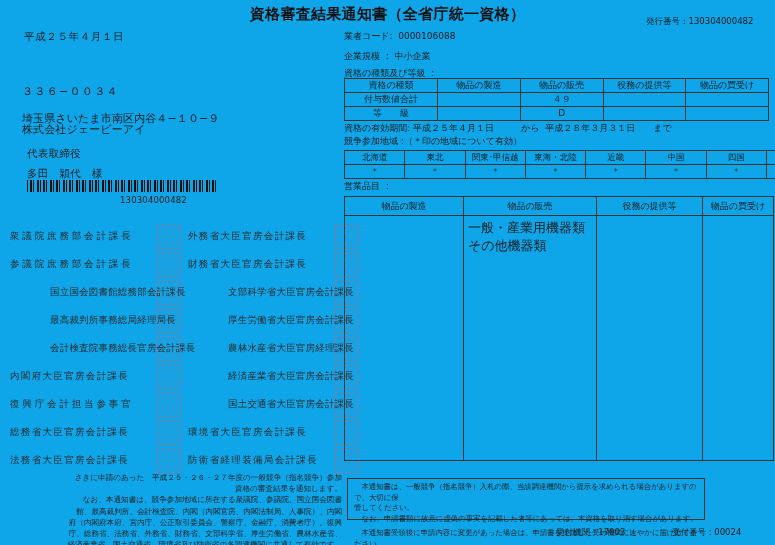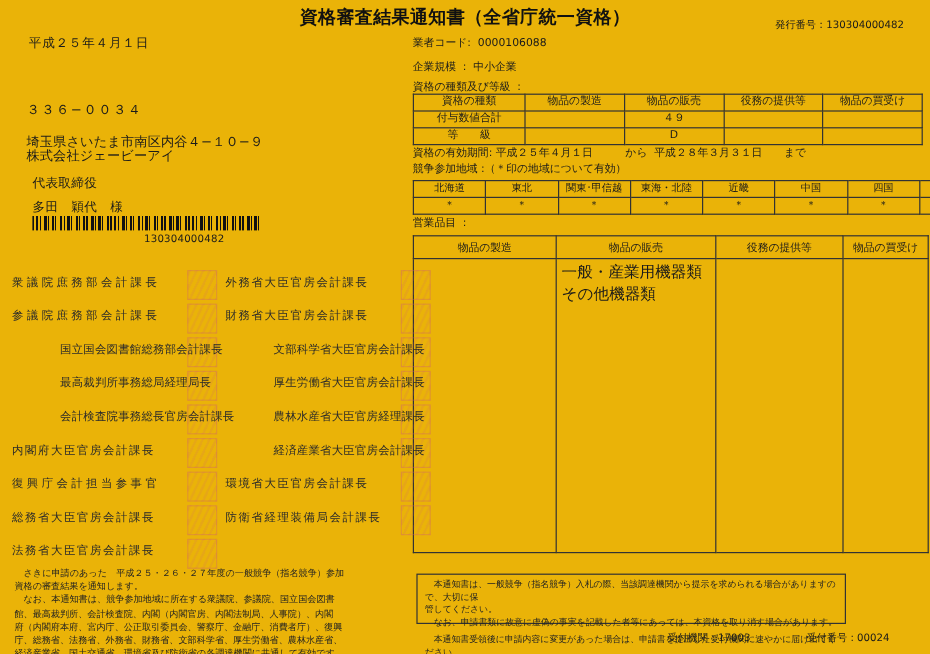--- a/index.html
+++ b/index.html
@@ -9,21 +9,21 @@
   }
   body {
     font-family: "DejaVu Sans", "Liberation Sans", sans-serif;
     color: #1a1a1a;
   }
   #page {
     position: relative;
     width: 775px;
     height: 545px;
     overflow: hidden;
-    background: #eab308;
+    background: #0ea5e9;
   }
 
   
   .t    { position: absolute; white-space: pre; line-height: 1.15; }
   .jp   { font-family: "DejaVu Sans", "Liberation Sans", sans-serif; }
 
   
   #doc-title {
     left: 0; right: 0; top: 6px;
     text-align: center;
@@ -171,21 +171,21 @@
 
   
   #bottom-note {
     position: absolute;
     left: 12px; top: 472px;
     width: 330px;
     font-size: 7.6px;
     line-height: 1.48;
     color: #222;
   }
-  #bottom-note p { margin: 0; white-space: pre-wrap; }
+  #bottom-note p { margin: 0; white-space: pre-wrap; text-align: right; }
 
   
   #notice-box {
     position: absolute;
     left: 347px; top: 478px;
     width: 358px;
     height: 42px;
     border: 1px solid #333;
     padding: 3px 6px;
     box-sizing: border-box;
@@ -322,20 +322,21 @@
     <div class="ministry-row"><span class="ministry-name jp sp2">法務省大臣官房会計課長</span></div>
   </div>
 
   <div class="ministry-col" id="ministry-col-right">
     <div class="ministry-row"><span class="ministry-name jp sp2">外務省大臣官房会計課長</span></div>
     <div class="ministry-row"><span class="ministry-name jp sp2">財務省大臣官房会計課長</span></div>
     <div class="ministry-row"><span class="ministry-name jp sp3">文部科学省大臣官房会計課長</span></div>
     <div class="ministry-row"><span class="ministry-name jp sp3">厚生労働省大臣官房会計課長</span></div>
     <div class="ministry-row"><span class="ministry-name jp sp3">農林水産省大臣官房経理課長</span></div>
     <div class="ministry-row"><span class="ministry-name jp sp3">経済産業省大臣官房会計課長</span></div>
+    <div class="ministry-row"><span class="ministry-name jp sp3">国土交通省大臣官房会計課長</span></div>
     <div class="ministry-row"><span class="ministry-name jp sp2">環境省大臣官房会計課長</span></div>
     <div class="ministry-row"><span class="ministry-name jp sp2">防衛省経理装備局会計課長</span></div>
   </div>
 
   <div id="bottom-note">
     <p class="jp">　さきに申請のあった　平成２５・２６・２７年度の一般競争（指名競争）参加
 資格の審査結果を通知します。</p>
     <p class="jp">　なお、本通知書は、競争参加地域に所在する衆議院、参議院、国立国会図書
 館、最高裁判所、会計検査院、内閣（内閣官房、内閣法制局、人事院）、内閣
 府（内閣府本府、宮内庁、公正取引委員会、警察庁、金融庁、消費者庁）、復興

